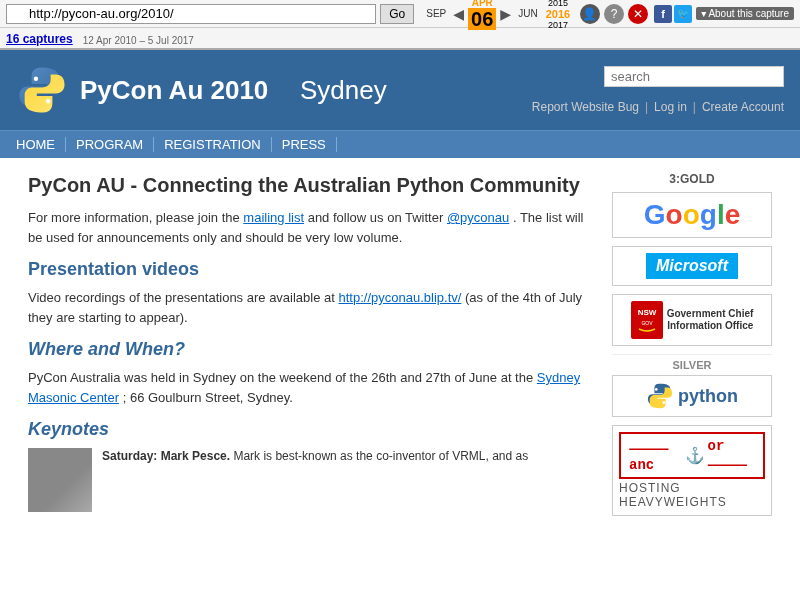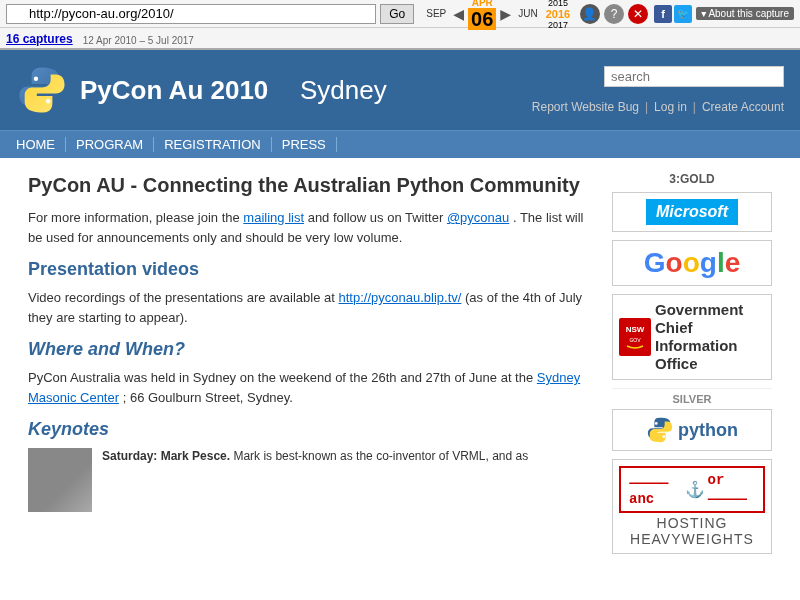--- a/index.html
+++ b/index.html
@@ -219,44 +219,43 @@
     .g-green { color: #34a853; }
     .g-red2 { color: #ea4335; }
 
     .nsw-logo {
       display: flex;
       align-items: center;
       gap: 4px;
       font-size: 9px;
       color: #333;
     }
-    .nsw-text { font-size: 15px; line-height: 1.2; color: #333; font-weight: bold; }
+    .nsw-text { font-size: 10px; line-height: 1.2; color: #333; font-weight: bold; text-align: right; }
 
     .silver-label {
       font-size: 11px;
       color: #888;
       text-align: center;
       margin-bottom: 4px;
       font-weight: bold;
       border-top: 1px solid #eee;
       padding-top: 4px;
     }
 
     .python-sponsor-logo {
       display: flex;
       align-items: center;
       gap: 4px;
     }
     .py-snake {
       width: 28px; height: 28px;
     }
     .anchor-sub {
-      font-size: 14px;
+      font-size: 12px;
       color: #555;
-      text-align: center;
       letter-spacing: 1px;
       margin-top: 2px;
     }
 
     
     .py-logo-svg {
       width: 52px; height: 52px;
     }
   </style>
 </head>
@@ -375,27 +374,27 @@
         <span class="keynote-name">Saturday: Mark Pesce.</span>
         <span>Mark is best-known as the co-inventor of VRML, and as</span>
       </div>
     </div>
   </div>
 
   <div class="sidebar">
     <div class="sponsor-level">3:GOLD</div>
 
     <div class="sponsor-box">
-      <div style="background:#00a4ef;color:#fff;font-size:16px;font-weight:bold;font-style:italic;padding:4px 10px;font-family:Segoe UI,Arial;">Microsoft</div>
-    </div>
-
-    <div class="sponsor-box">
       <div style="font-size:28px;font-weight:bold;font-family:Arial;">
         <span class="g-blue">G</span><span class="g-red">o</span><span class="g-yellow">o</span><span class="g-blue2">g</span><span class="g-green">l</span><span class="g-red2">e</span>
       </div>
+    </div>
+
+    <div class="sponsor-box">
+      <div style="background:#00a4ef;color:#fff;font-size:16px;font-weight:bold;font-style:italic;padding:4px 10px;font-family:Segoe UI,Arial;">Microsoft</div>
     </div>
 
     <div class="sponsor-box">
       <div class="nsw-logo">
         <div style="display:flex;flex-direction:column;align-items:center;gap:2px;">
           <svg width="32" height="38" viewBox="0 0 32 38">
             <rect width="32" height="38" fill="#c00" rx="2"></rect>
             <text x="16" y="14" text-anchor="middle" fill="#fff" font-size="8" font-weight="bold">NSW</text>
             <text x="16" y="24" text-anchor="middle" fill="#fff" font-size="5">GOV</text>
             <path d="M8 28 Q16 32 24 28" stroke="#ffd700" stroke-width="1.5" fill="none"></path>

